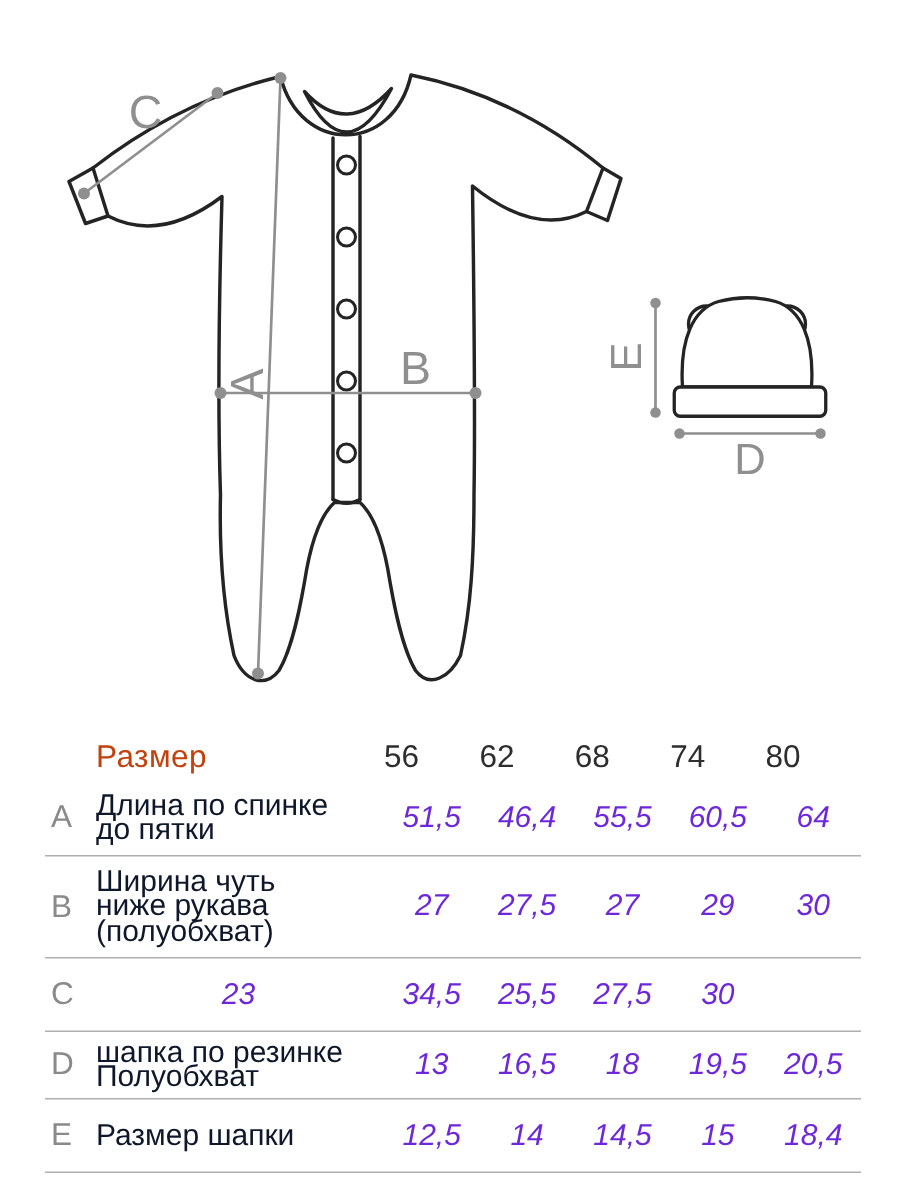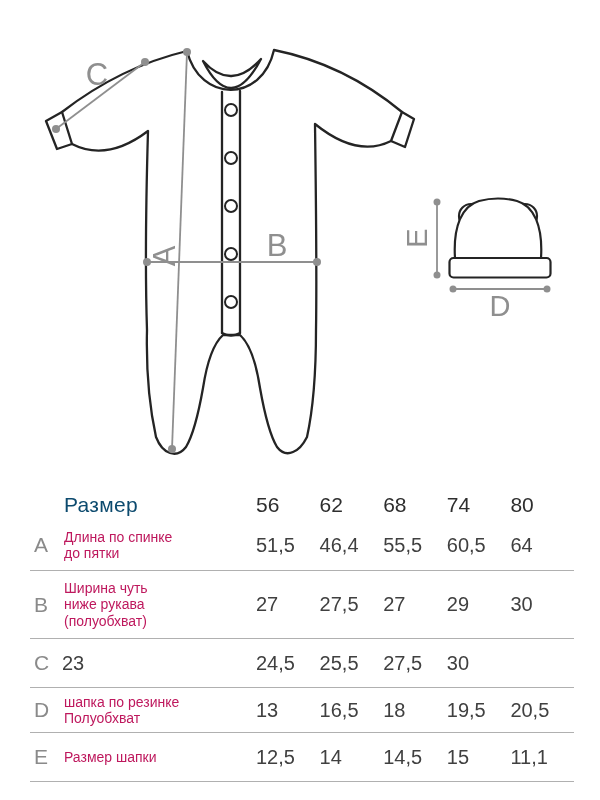--- a/index.html
+++ b/index.html
@@ -9,24 +9,24 @@
 
   .diagram-svg{position:absolute;top:0;left:0;}
 
   .size-table{position:absolute;top:490px;left:30px;width:544px;}
   .grid-row{display:grid;grid-template-columns:32px 194px repeat(5,63.6px);
             align-items:center;}
   .thead{height:30px;}
   .trow{border-bottom:1px solid #b0b0b0;}
   .cell{min-width:0;}
   .letter{font-size:21px;color:#8a8a8a;padding-left:4px;}
-  .label{font-size:14px;line-height:16.5px;color:#be185d;padding-left:2px;}
-  .header-label{font-size:21px;color:#0c4a6e;letter-spacing:.3px;}
+  .label{font-size:20px;line-height:16.5px;color:#0f172a;padding-left:2px;}
+  .header-label{font-size:21px;color:#c2410c;letter-spacing:.3px;}
   .size-head{font-size:21px;color:#2e2e2e;text-align:left;}
-  .value{font-size:20px;color:#404040;}
+  .value{font-size:20px;color:#6d28d9;text-align:center;font-style:italic;}
 
   .svg-letter{fill:#8f8f8f;font-family:"Liberation Sans","DejaVu Sans",sans-serif;
               font-size:31px;}
   .svg-letter-small{fill:#8f8f8f;font-family:"Liberation Sans","DejaVu Sans",sans-serif;
               font-size:29px;}
 </style>
 </head>
 <body>
 
 <div class="page">
@@ -146,21 +146,21 @@
         </div>
         <div class="cell value">27</div>
         <div class="cell value">27,5</div>
         <div class="cell value">27</div>
         <div class="cell value">29</div>
         <div class="cell value">30</div>
       </div>
       <div class="grid-row trow" style="height: 48px;">
         <div class="cell letter">C</div>
         <div class="cell value">23</div>
-        <div class="cell value">24,5</div>
+        <div class="cell value">34,5</div>
         <div class="cell value">25,5</div>
         <div class="cell value">27,5</div>
         <div class="cell value">30</div>
       </div>
       <div class="grid-row trow" style="height: 44px;">
         <div class="cell letter">D</div>
         <div class="cell label">
           <div>шапка по резинке</div>
           <div>Полуобхват</div>
         </div>
@@ -172,16 +172,16 @@
       </div>
       <div class="grid-row trow" style="height: 48px;">
         <div class="cell letter">E</div>
         <div class="cell label">
           <div>Размер шапки</div>
         </div>
         <div class="cell value">12,5</div>
         <div class="cell value">14</div>
         <div class="cell value">14,5</div>
         <div class="cell value">15</div>
-        <div class="cell value">11,1</div>
+        <div class="cell value">18,4</div>
       </div>
     </div>
 </div>
 
 </body></html>

